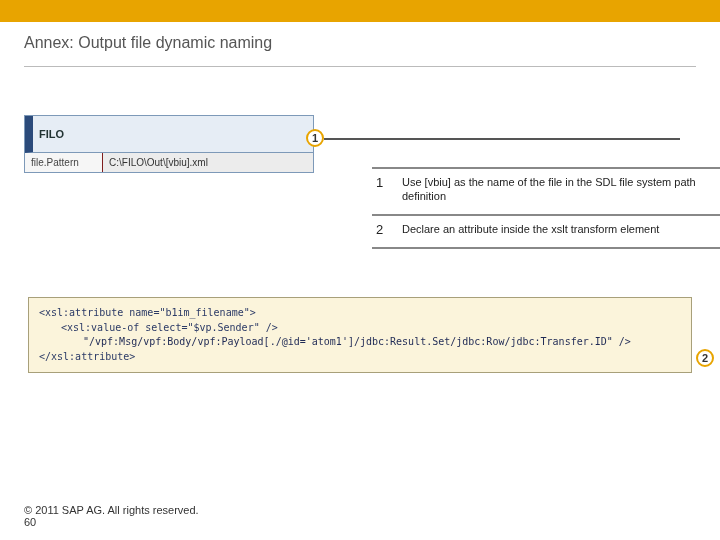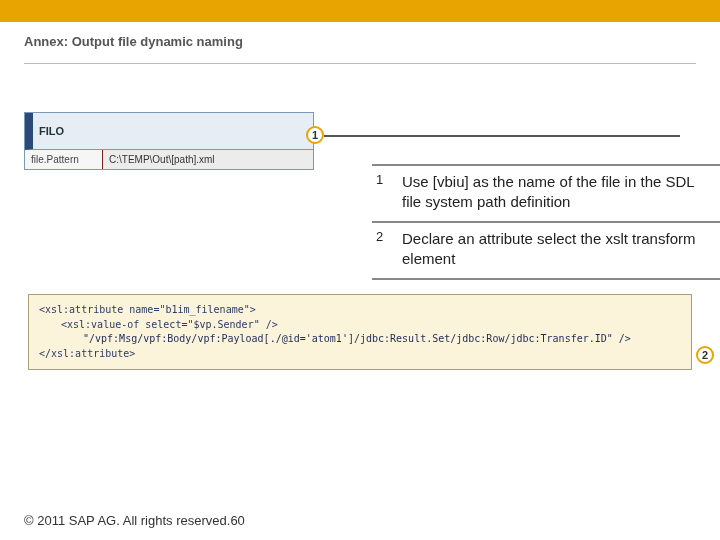--- a/index.html
+++ b/index.html
@@ -10,22 +10,22 @@
     background: #fff;
     position: relative;
     overflow: hidden;
   }
   .topbar {
     width: 100%;
     height: 22px;
     background: #e8a400;
   }
   .title {
-    font-size: 13px;
-    font-weight: bold;
+    font-size: 16px;
+    font-weight: normal;
     color: #555;
     padding: 12px 24px 14px 24px;
   }
   .rule {
     height: 1px;
     background: #bbb;
     margin: 0 24px;
   }
   .content {
     padding: 48px 24px 0 24px;
@@ -98,21 +98,21 @@
   }
   .legend-row:last-child { border-bottom: 2px solid #888; }
   .legend-num {
     width: 30px;
     font-size: 13px;
     color: #222;
     padding-left: 4px;
   }
   .legend-text {
     flex: 1;
-    font-size: 15px;
+    font-size: 11px;
     color: #222;
     line-height: 1.3;
     padding-right: 6px;
   }
   .codebox {
     margin: 124px 4px 0 4px;
     border: 1px solid #a8a07a;
     background: #fbf4db;
     padding: 8px 10px;
     font-family: "Lucida Console", Menlo, Monaco, monospace;
@@ -124,53 +124,54 @@
   }
   .code-str { color: #1f2a55; }
   .code-indent1 { padding-left: 22px; display: block; }
   .code-indent2 { padding-left: 44px; display: block; }
   .footer {
     position: absolute;
     bottom: 12px;
     left: 24px;
     right: 16px;
     display: flex;
-    font-size: 13px;
+    font-size: 11px;
     color: #333;
+    flex-direction: column;
   }
 </style>
 </head>
 <body>
 
 <div class="topbar"></div>
 
 <div class="title">Annex: Output file dynamic naming</div>
 <div class="rule"></div>
 
 <div class="content">
 
   <div class="filo-block">
     <div class="filo-header">FILO</div>
     <div class="filo-row">
       <div class="filo-label">file.Pattern</div>
-      <div class="filo-value">C:\TEMP\Out\[path].xml</div>
+      <div class="filo-value">C:\FILO\Out\[vbiu].xml</div>
     </div>
   </div>
 
   <div class="marker marker1">1</div>
   <div class="marker-line"></div>
 
   <div class="legend">
     <div class="legend-row">
       <div class="legend-num">1</div>
       <div class="legend-text">Use [vbiu] as the name of the file in the SDL file system path definition</div>
     </div>
     <div class="legend-row">
       <div class="legend-num">2</div>
-      <div class="legend-text">Declare an attribute select the xslt transform element</div>
+      <div class="legend-text">Declare an attribute inside the xslt transform element</div>
     </div>
   </div>
 
   <div class="codebox"><span>&lt;xsl:attribute name="b1im_filename"&gt;</span>
 <span class="code-indent1">&lt;xsl:value-of select="$vp.Sender" /&gt;</span><span class="code-indent2 code-str">"/vpf:Msg/vpf:Body/vpf:Payload[./@id='atom1']/jdbc:Result.Set/jdbc:Row/jdbc:Transfer.ID" /&gt;</span><span>&lt;/xsl:attribute&gt;</span></div>
 
   <div class="marker marker2">2</div>
 
 </div>
 

